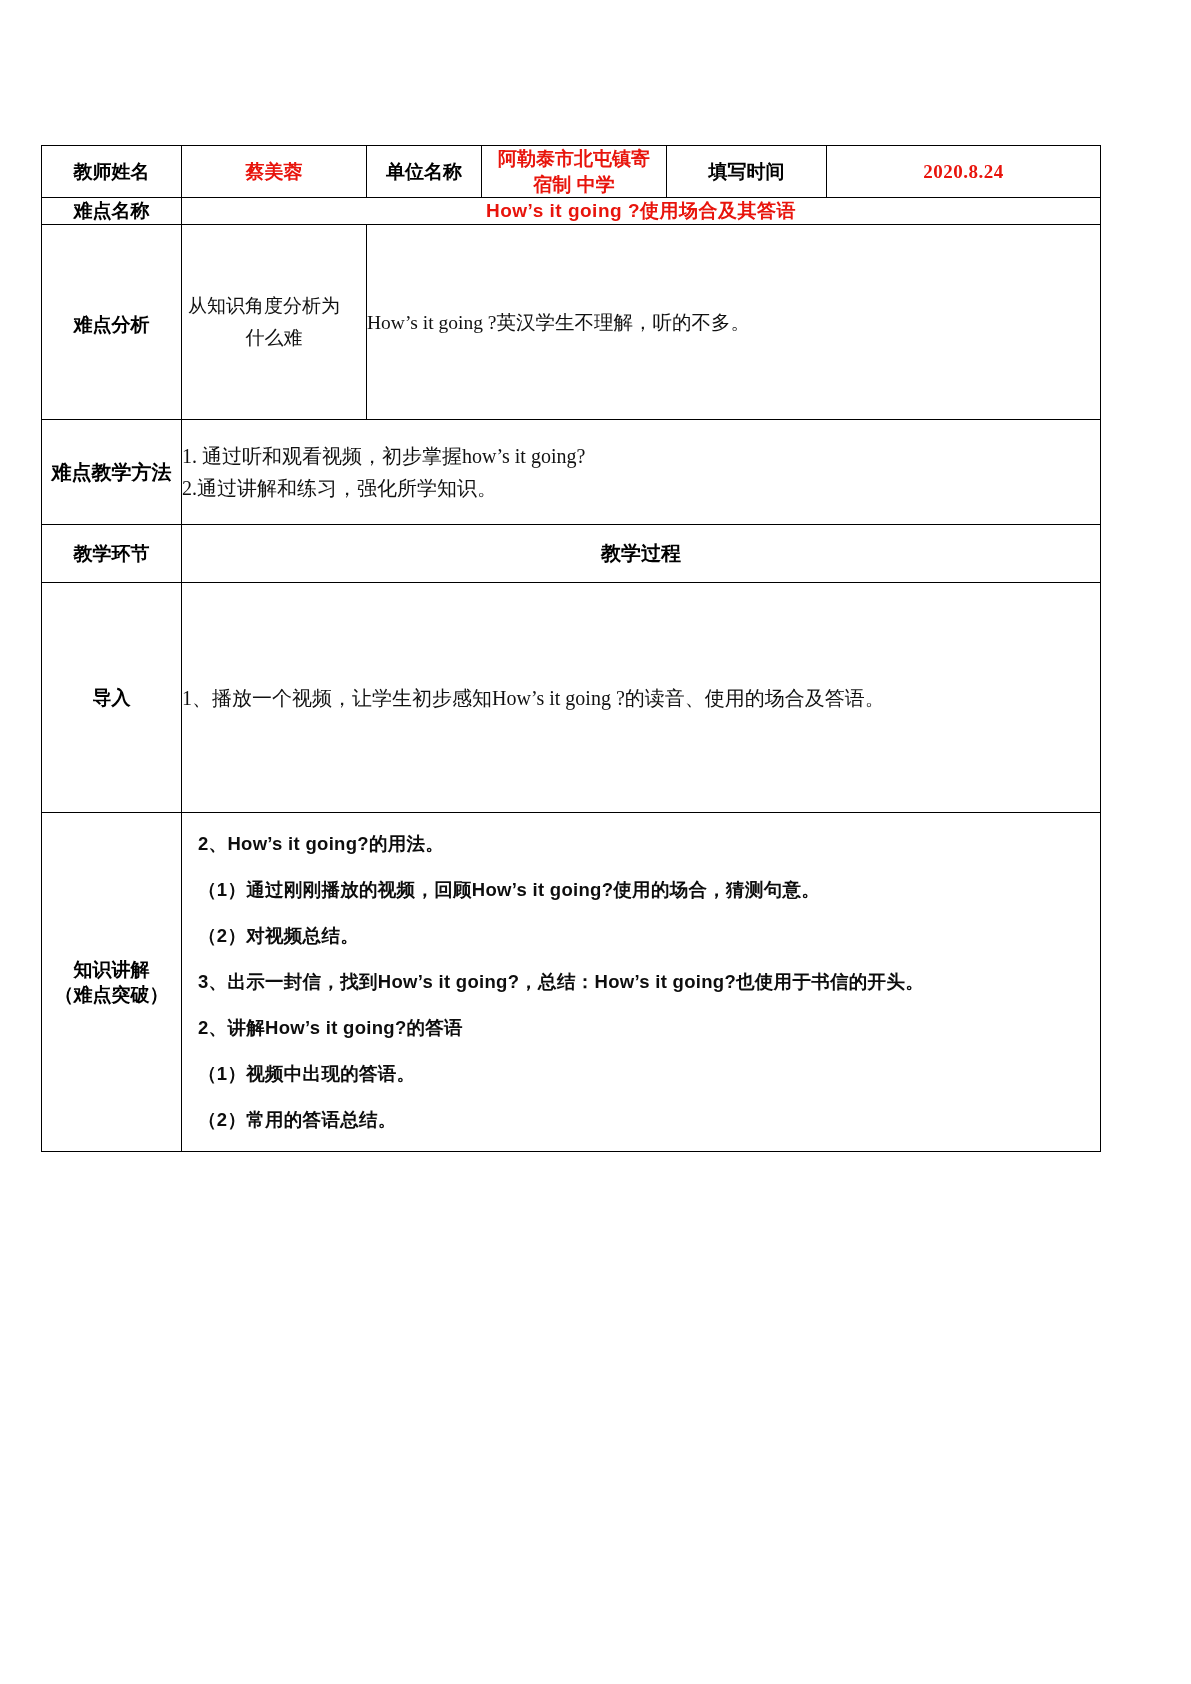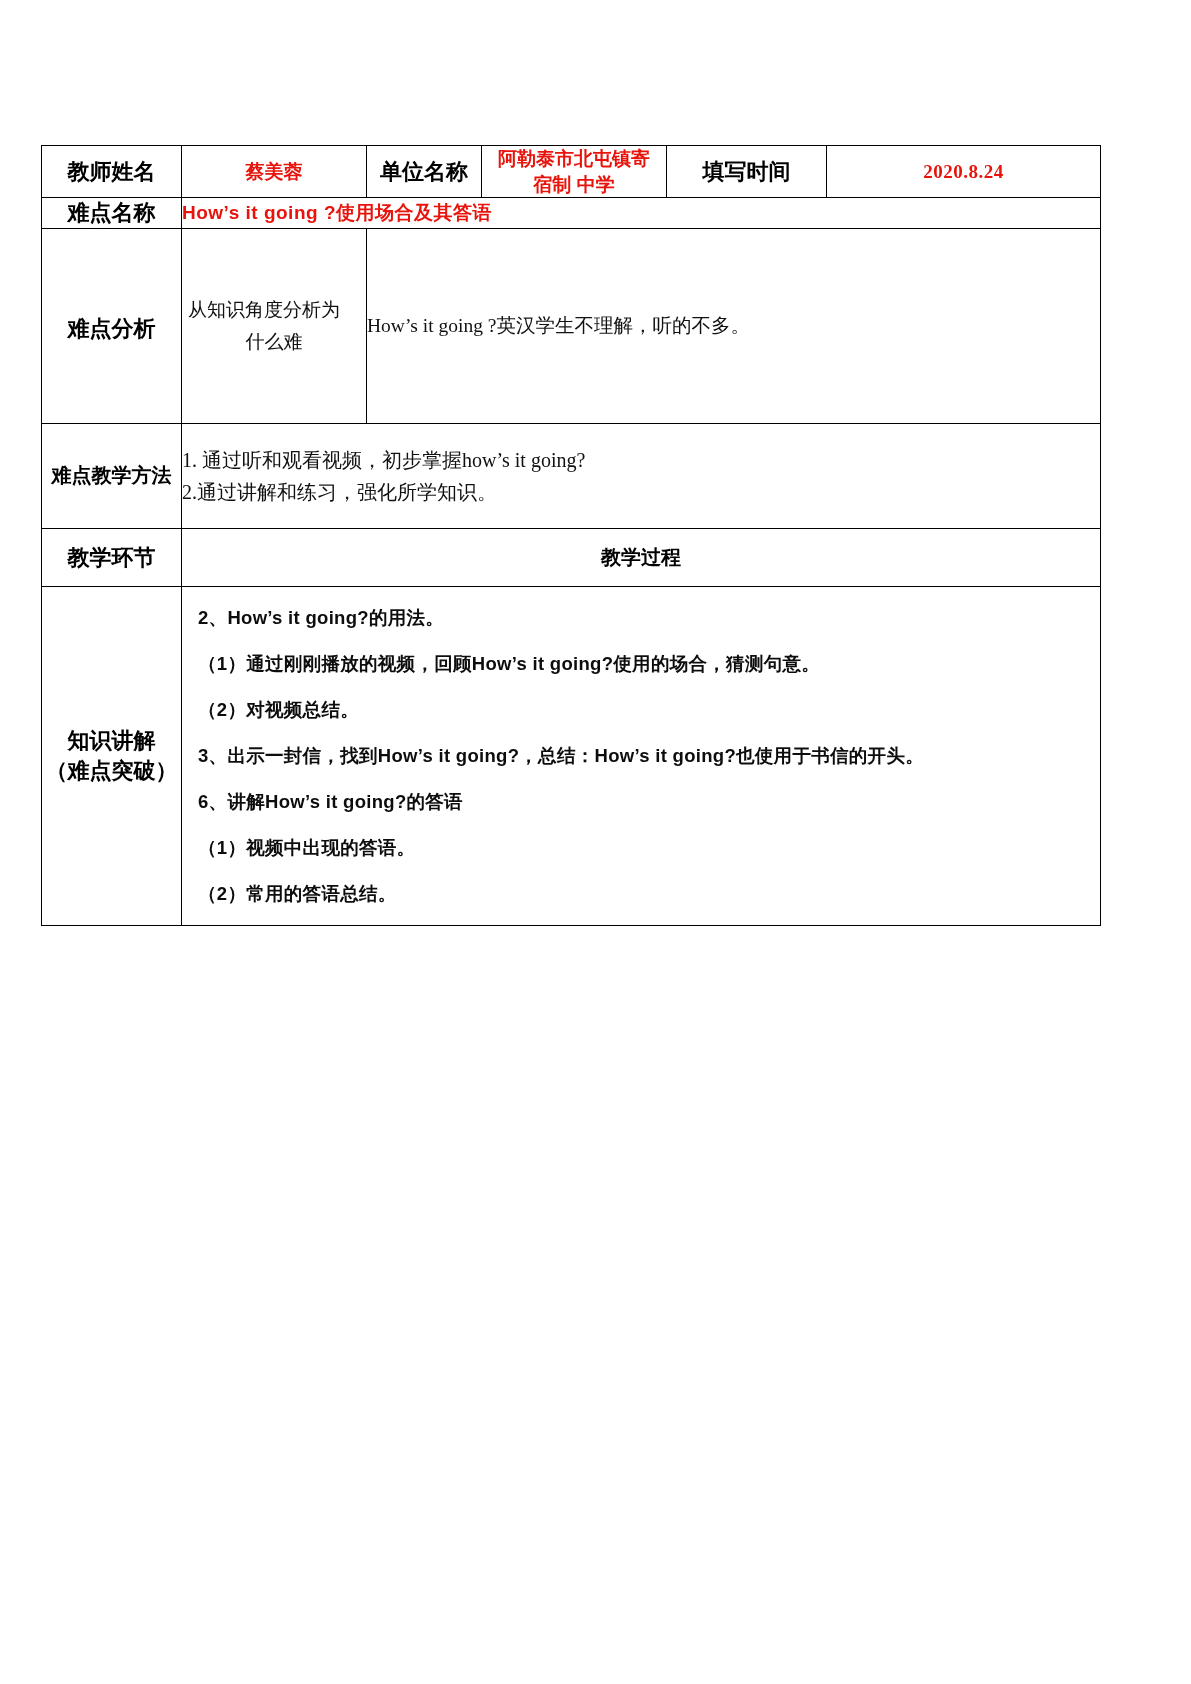--- a/index.html
+++ b/index.html
@@ -40,21 +40,21 @@
     padding: 0;
     vertical-align: middle;
     background: #ffffff;
   }
 
   
   .lbl {
     text-align: center;
     font-family: "Liberation Sans", "DejaVu Sans", sans-serif;
     font-weight: bold;
-    font-size: 22px;
+    font-size: 19px;
     color: #000000;
     line-height: 1.35;
     padding: 6px 4px;
   }
   .lbl-sm {
     font-size: 20px;
   }
   .val-red {
     text-align: center;
     font-family: "Liberation Sans", "DejaVu Sans", sans-serif;
@@ -74,21 +74,21 @@
     text-align: center;
     font-family: "Liberation Serif", "DejaVu Serif", serif;
     font-style: italic;
     font-size: 20px;
     color: #4cb8e6;
     padding: 12px 4px;
     letter-spacing: 1px;
   }
 
   .key-red {
-    text-align: left;
+    text-align: center;
     font-family: "Liberation Sans", "DejaVu Sans", sans-serif;
     font-weight: bold;
     font-size: 19px;
     color: #e8140c;
     padding: 10px 6px 10px 10px;
     letter-spacing: 0.5px;
   }
 
   .proc-head {
     text-align: center;
@@ -206,32 +206,36 @@
             <p>1. 通过听和观看视频，初步掌握how’s it going?</p>
             <p>2.通过讲解和练习，强化所学知识。</p>
           </td>
         </tr>
 
         <tr style="height:58px">
           <td class="lbl">教学环节</td>
           <td class="proc-head" colspan="5">教学过程</td>
         </tr>
 
+        <tr style="height:230px">
+          <td class="lbl">导入</td>
+          <td class="intro-text cell-mid" colspan="5">1、播放一个视频，让学生初步感知How’s it going ?的读音、使用的场合及答语。</td>
+        </tr>
 
         <tr style="height:272px">
           <td class="lbl">
             <div>知识讲解</div>
             <div>（难点突破）</div>
           </td>
           <td class="lesson-body-sans cell-top" colspan="5">
             <p>2、How’s it going?的用法。</p>
             <p>（1）通过刚刚播放的视频，回顾How’s it going?使用的场合，猜测句意。</p>
             <p>（2）对视频总结。</p>
             <p>3、出示一封信，找到How’s it going?，总结：How’s it going?也使用于书信的开头。</p>
-            <p>6、讲解How’s it going?的答语</p>
+            <p>2、讲解How’s it going?的答语</p>
             <p>（1）视频中出现的答语。</p>
             <p>（2）常用的答语总结。</p>
           </td>
         </tr>
 
       </tbody>
     </table>
   </div>
 </div>
 

